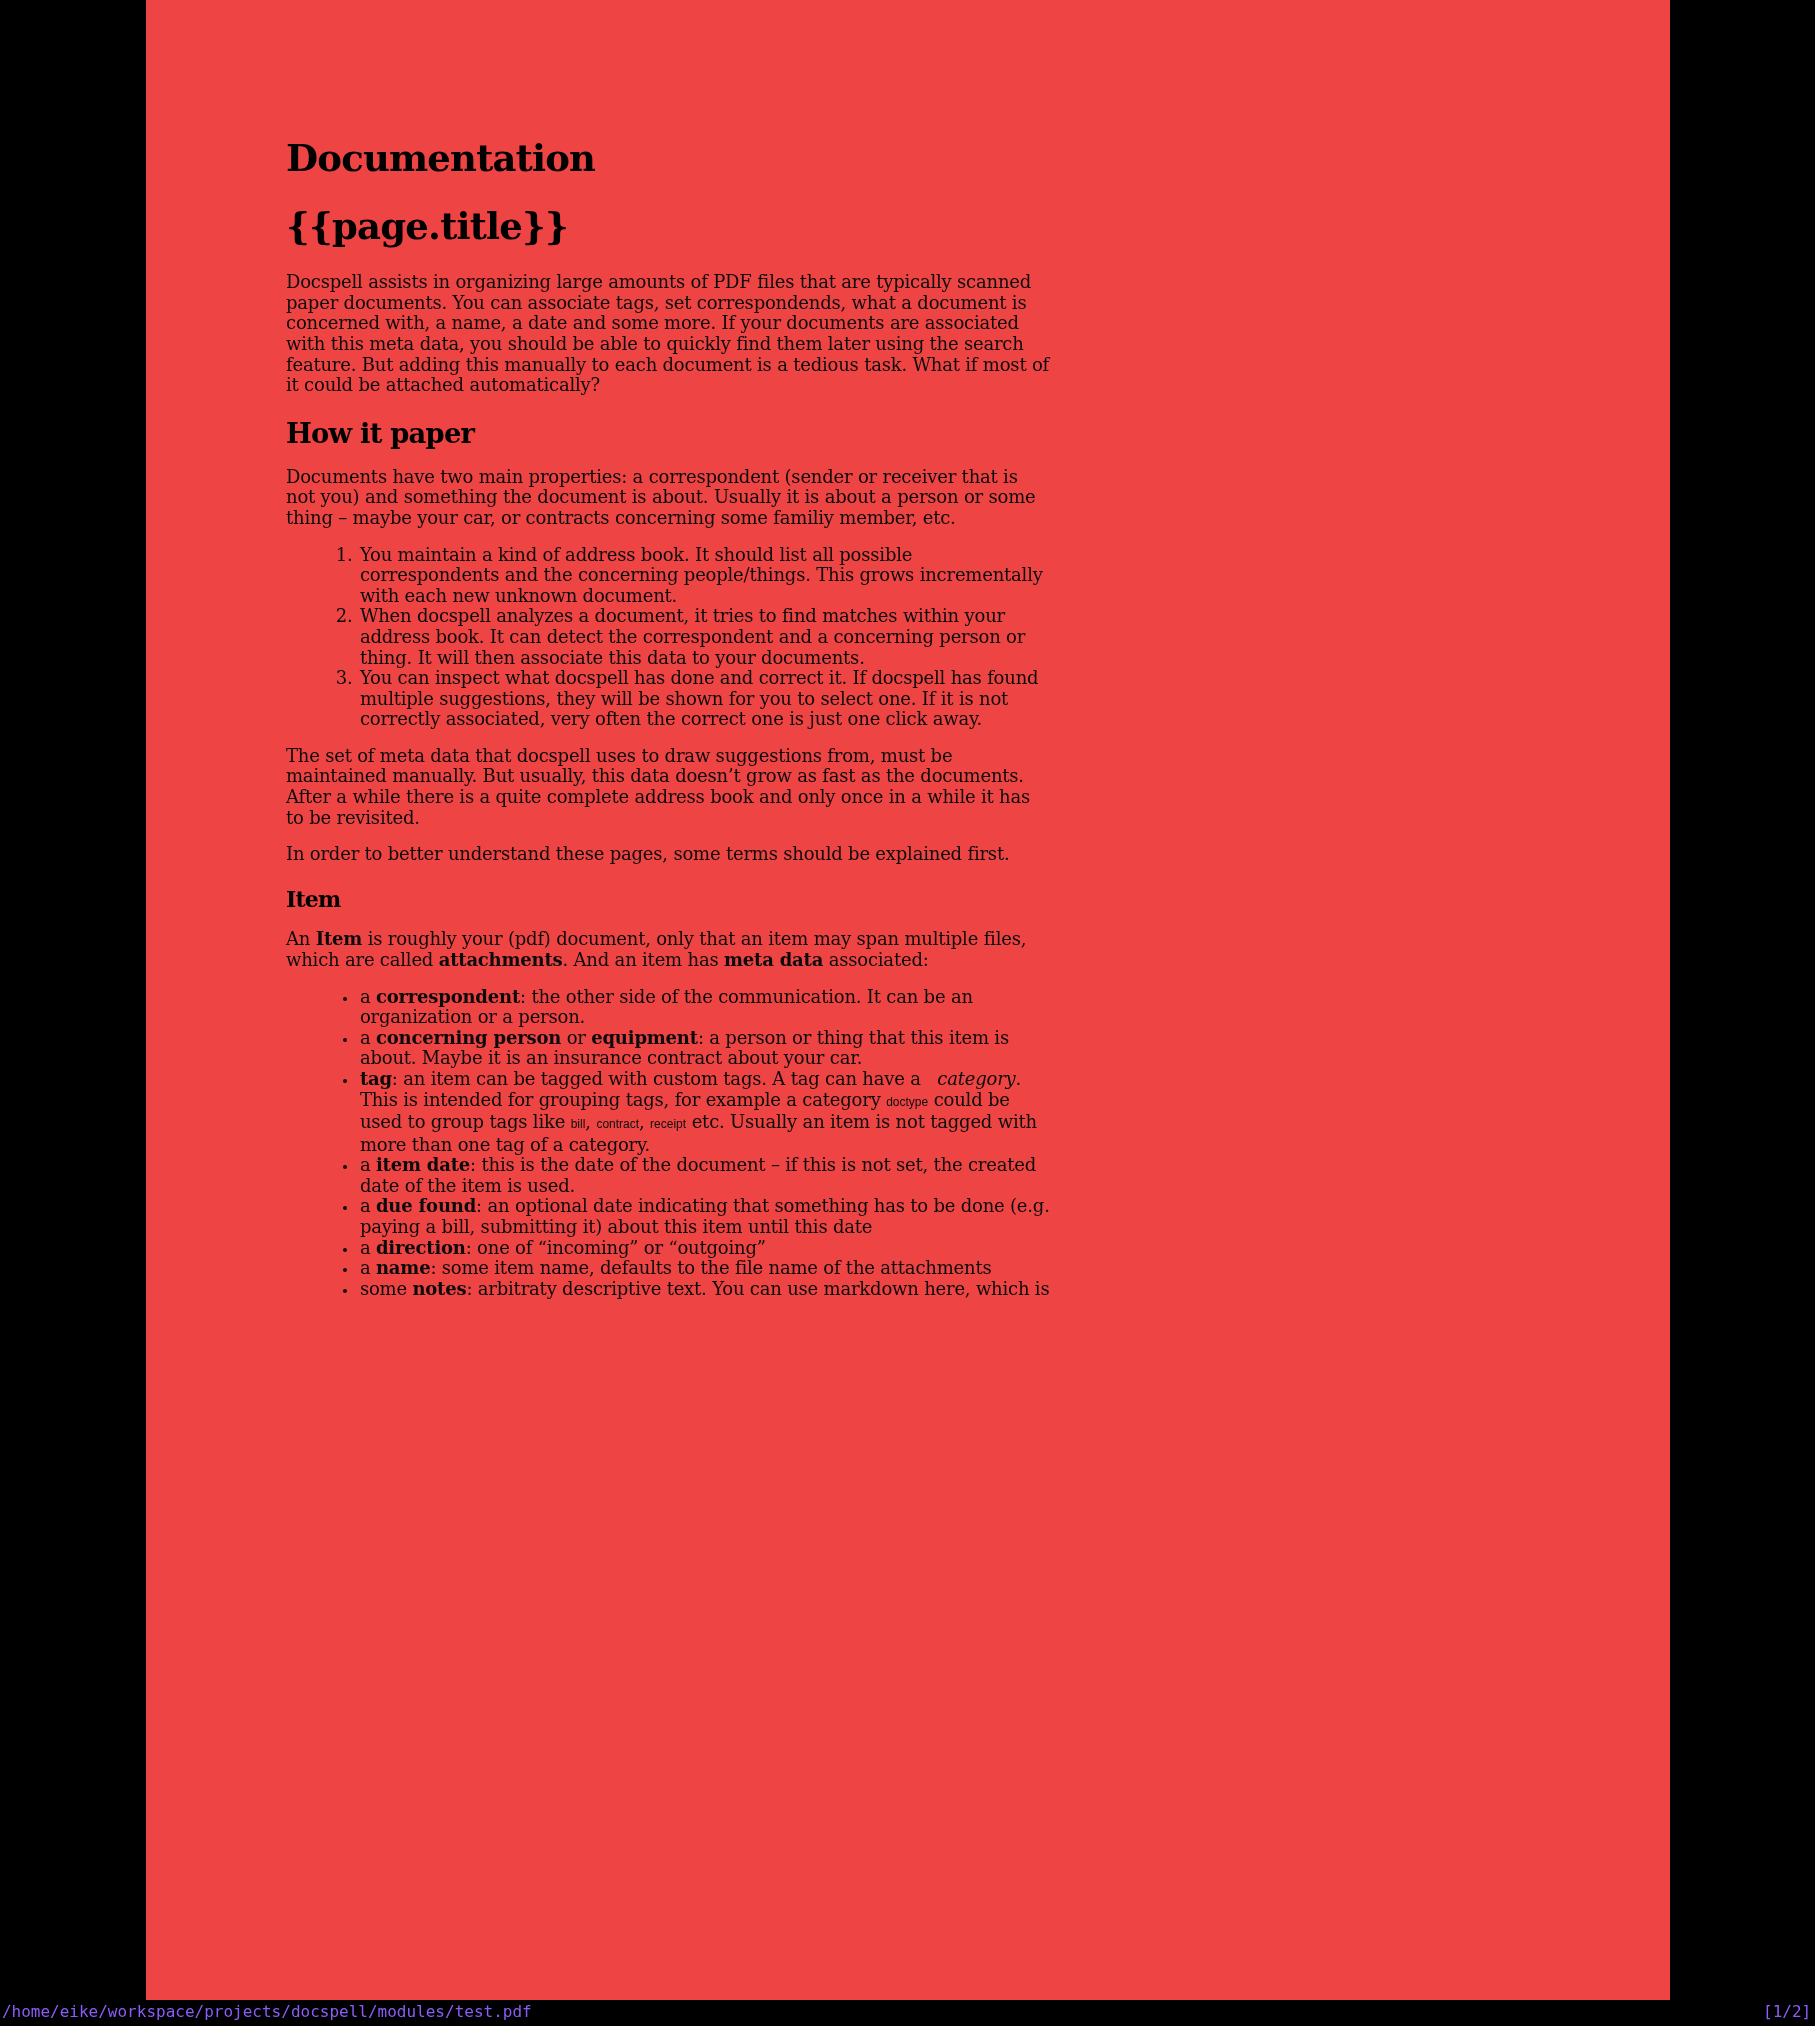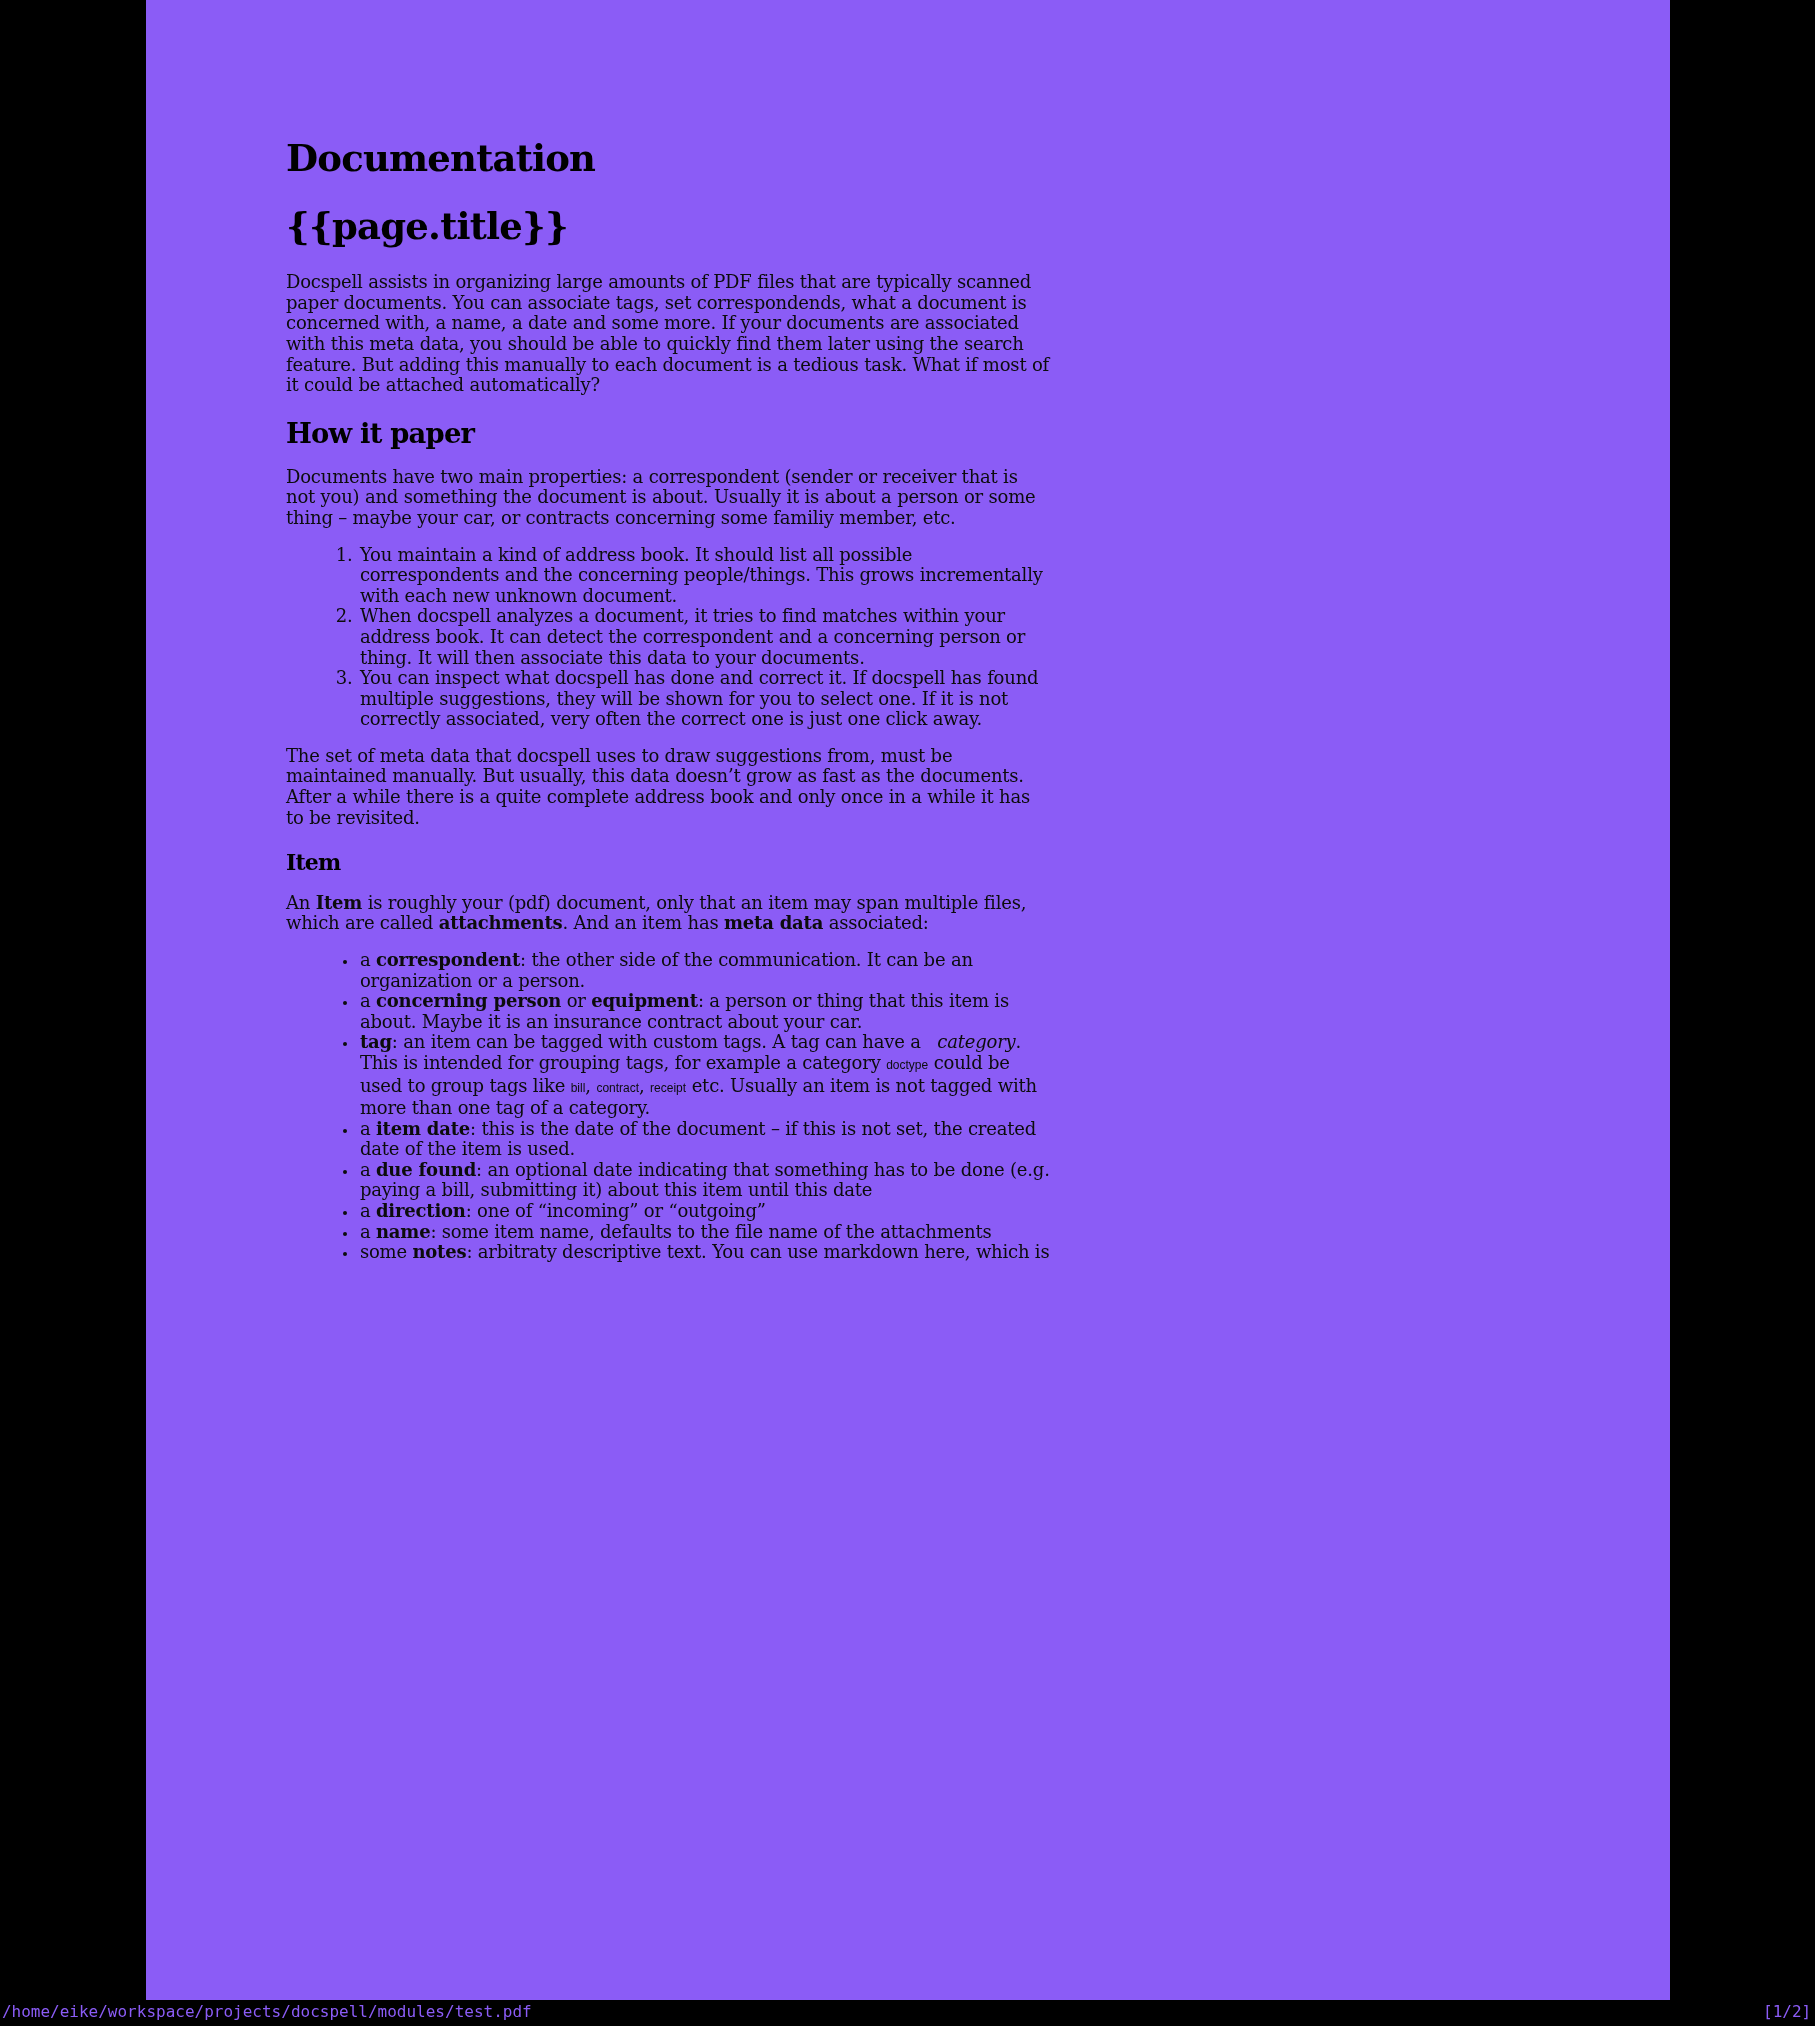--- a/index.html
+++ b/index.html
@@ -17,21 +17,21 @@
     width: 1815px;
     height: 2026px;
     background: #000;
   }
   .pdf-page {
     position: absolute;
     left: 146px;
     top: 0;
     width: 1524px;
     height: 2000px;
-    background: #8b5cf6;
+    background: #ef4444;
   }
   .content {
     padding: 137px 0 0 140px;
     width: 904px;
     color: #0c0c0c;
     font-size: 18px;
     line-height: 20.6px;
     letter-spacing: -0.2px;
   }
   h1, h2, h3 {
@@ -85,20 +85,21 @@
 
       <ol>
         <li>You maintain a kind of address book. It should list all possible correspondents and the concerning people/things. This grows incrementally with each new unknown document.</li>
         <li>When docspell analyzes a document, it tries to find matches within your address book. It can detect the correspondent and a concerning person or thing. It will then associate this data to your documents.</li>
         <li>You can inspect what docspell has done and correct it. If docspell has found multiple suggestions, they will be shown for you to select one. If it is not correctly associated, very often the correct one is just one click away.</li>
       </ol>
 
       <p>The set of meta data that docspell uses to draw suggestions from, must be maintained manually. But usually, this data doesn’t grow as fast as the documents. After a while there is a quite complete address book and only once in a while it has to be revisited.</p>
 
 
+      <p>In order to better understand these pages, some terms should be explained first.</p>
 
       <h3>Item</h3>
 
       <p><span>An </span><span class="b">Item</span><span> is roughly your (pdf) document, only that an item may span multiple files, which are called </span><span class="b">attachments</span><span>. And an item has </span><span class="b">meta data</span><span> associated:</span></p>
 
       <ul>
         <li><span>a </span><span class="b">correspondent</span><span>: the other side of the communication. It can be an organization or a person.</span></li>
         <li><span>a </span><span class="b">concerning person</span><span> or </span><span class="b">equipment</span><span>: a person or thing that this item is about. Maybe it is an insurance contract about your car.</span></li>
         <li><span class="b">tag</span><span>: an item can be tagged with custom tags. A tag can have a </span><span class="i">category</span><span>. This is intended for grouping tags, for example a category </span><span class="c">doctype</span><span> could be used to group tags like </span><span class="c">bill</span><span>, </span><span class="c">contract</span><span>, </span><span class="c">receipt</span><span> etc. Usually an item is not tagged with more than one tag of a category.</span></li>
         <li><span>a </span><span class="b">item date</span><span>: this is the date of the document – if this is not set, the created date of the item is used.</span></li>

